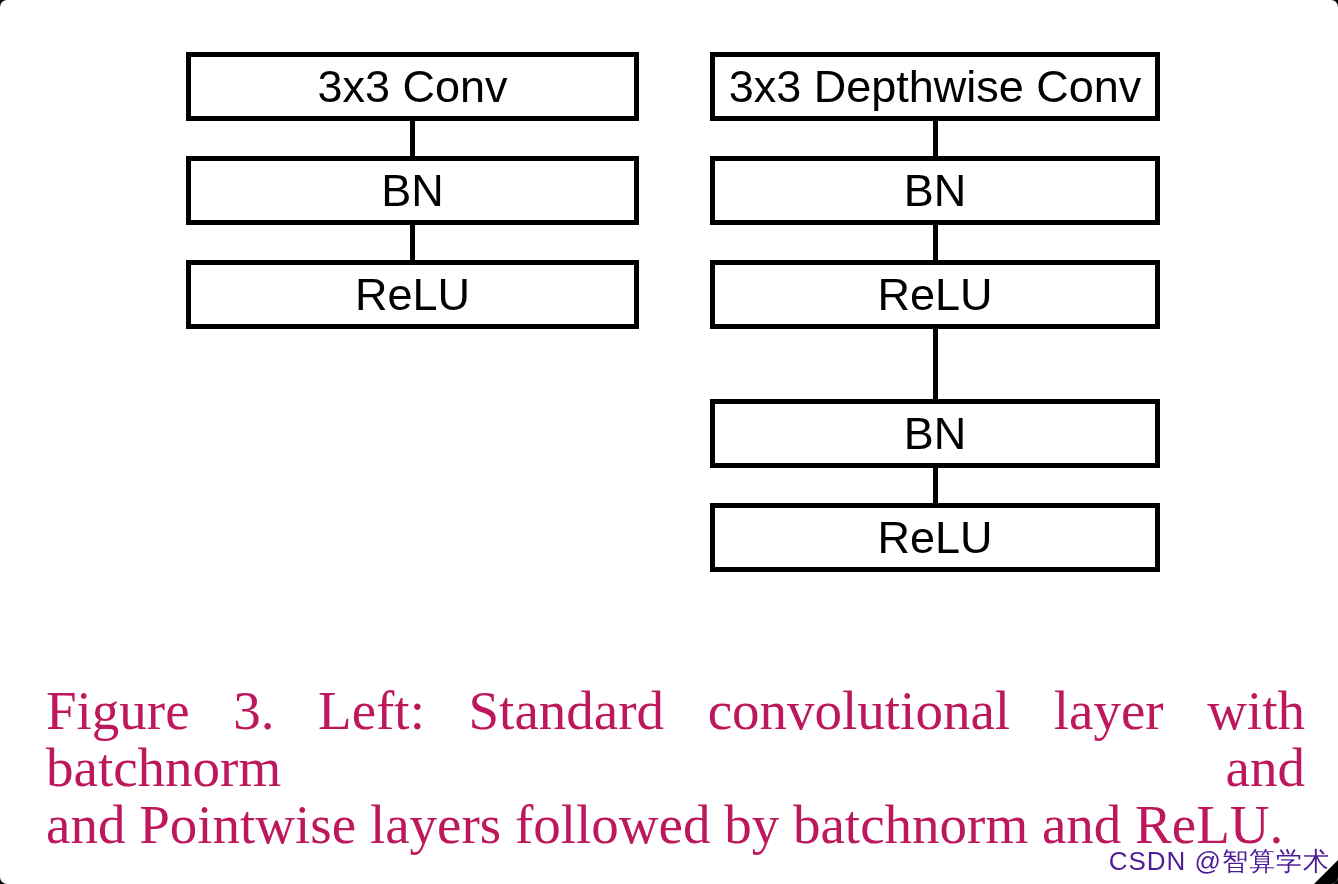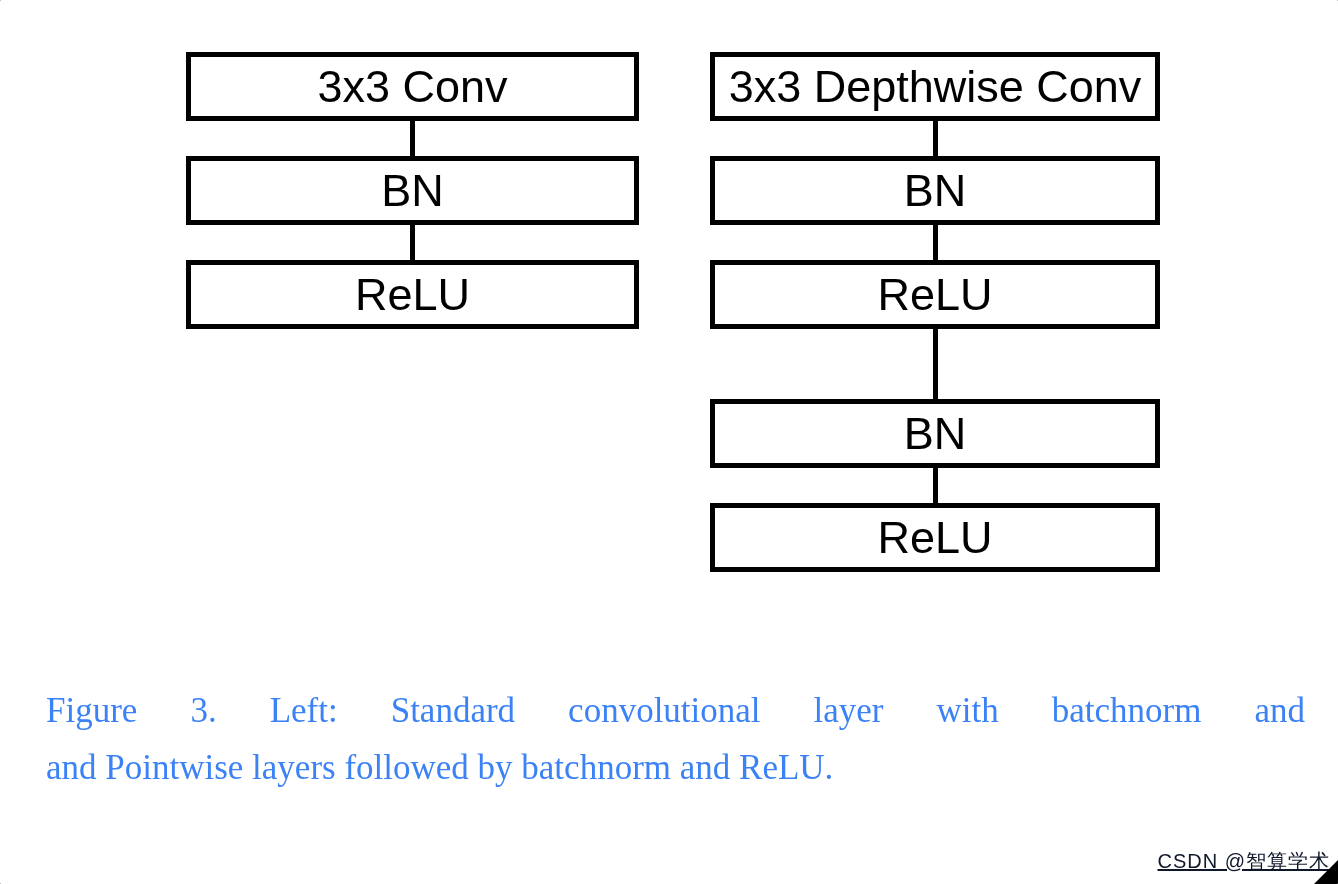--- a/index.html
+++ b/index.html
@@ -5,21 +5,21 @@
   html, body {
     margin: 0;
     padding: 0;
     background: #000000;
   }
   .page {
     position: relative;
     width: 1338px;
     height: 884px;
     background: #ffffff;
-    border-radius: 1px;
+    border-radius: 7px;
     overflow: hidden;
   }
   .column {
     position: absolute;
     display: flex;
     flex-direction: column;
     align-items: center;
   }
   .col-left  { left: 186px; top: 52px; width: 453px; }
   .col-right { left: 710px; top: 52px; width: 450px; }
@@ -42,40 +42,39 @@
     width: 5px;
     height: 35px;
     background: #000000;
   }
   .caption {
     position: absolute;
     left: 46px;
     top: 682px;
     width: 1259px;
     font-family: "Liberation Serif", serif;
-    font-size: 35px;
+    font-size: 55px;
     line-height: 57px;
-    color: #3b82f6;
+    color: #be185d;
   }
   .cap-line { text-align: left; }
   .cap-line.justified {
     text-align: justify;
     text-align-last: justify;
   }
   .watermark {
     position: absolute;
     top: 846px;
     right: 8px;
     font-family: "Liberation Sans", sans-serif;
-    font-size: 20px;
+    font-size: 26px;
     line-height: 30px;
-    color: #0f172a;
+    color: #4c1d95;
     letter-spacing: 1px;
     white-space: nowrap;
-    text-decoration: underline;
   }
   .corner-fold {
     position: absolute;
     right: 0;
     bottom: 0;
     width: 24px;
     height: 24px;
     background: #000000;
     clip-path: polygon(100% 0, 100% 100%, 0 100%);
   }

